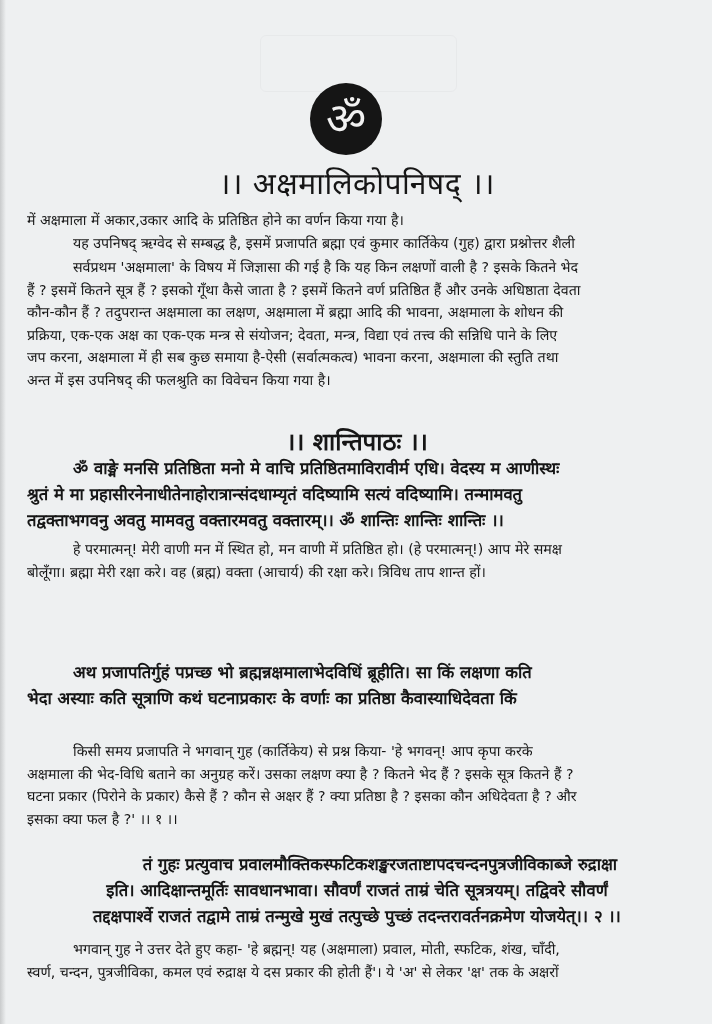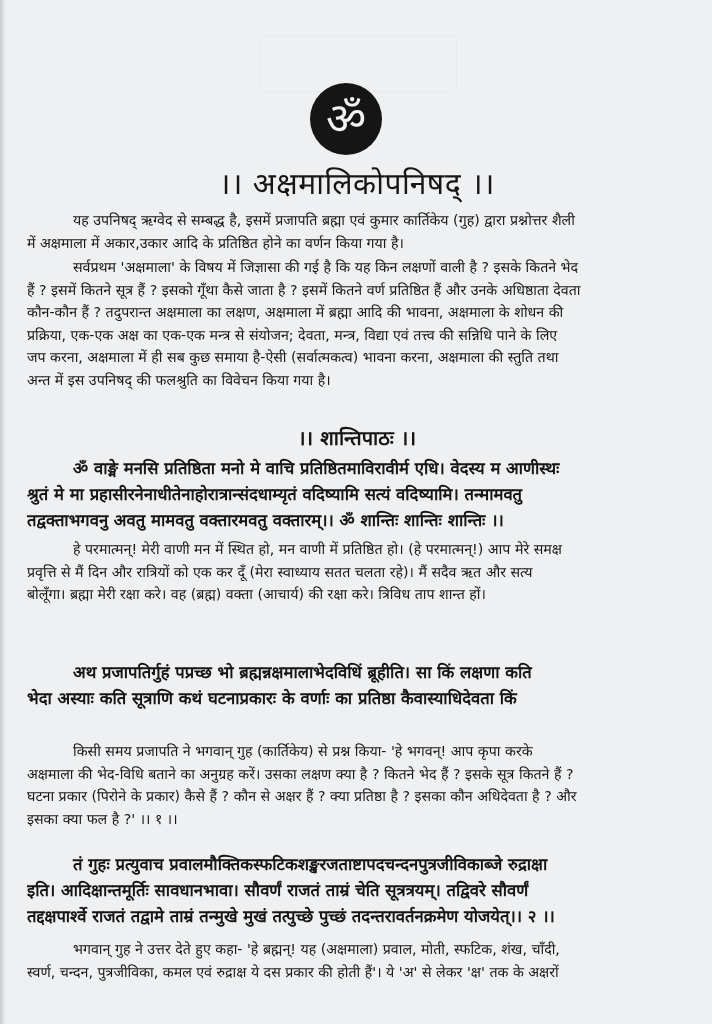--- a/index.html
+++ b/index.html
@@ -34,39 +34,39 @@
     white-space: nowrap; overflow: hidden;
     font-size: 14.2px; line-height: 22.6px; height: 22.6px;
   }
   .indent { padding-left: 46px; }
   .sanskrit .line {
     font-size: 16.6px; font-weight: bold; line-height: 26px; height: 26px;
   }
   .sanskrit .indent { padding-left: 46px; }
   .subhead {
     position: absolute; left: 0; top: 424px; width: 660px; text-align: center;
-    font-size: 20px; font-weight: bold;
+    font-size: 24px; font-weight: bold;
   }
 </style>
 </head>
 <body>
 
 <div class="left-edge"></div>
 <div class="bleed"></div>
 
 <div class="om-wrap">
   <div class="om-circle">ॐ</div>
 </div>
 
 <div class="page">
   <div class="title">।। अक्षमालिकोपनिषद् ।।</div>
 
   <div class="block" style="top:209px;">
+    <div class="line">में अक्षमाला में अकार,उकार आदि के प्रतिष्ठित होने का वर्णन किया गया है।</div>
     <div class="line indent">यह उपनिषद् ऋग्वेद से सम्बद्ध है, इसमें प्रजापति ब्रह्मा एवं कुमार कार्तिकेय (गुह) द्वारा प्रश्नोत्तर शैली</div>
-    <div class="line">में अक्षमाला में अकार,उकार आदि के प्रतिष्ठित होने का वर्णन किया गया है।</div>
   </div>
 
   <div class="block" style="top:256px;">
     <div class="line indent">सर्वप्रथम 'अक्षमाला' के विषय में जिज्ञासा की गई है कि यह किन लक्षणों वाली है ? इसके कितने भेद</div>
     <div class="line">हैं ? इसमें कितने सूत्र हैं ? इसको गूँथा कैसे जाता है ? इसमें कितने वर्ण प्रतिष्ठित हैं और उनके अधिष्ठाता देवता</div>
     <div class="line">कौन-कौन हैं ? तदुपरान्त अक्षमाला का लक्षण, अक्षमाला में ब्रह्मा आदि की भावना, अक्षमाला के शोधन की</div>
     <div class="line">प्रक्रिया, एक-एक अक्ष का एक-एक मन्त्र से संयोजन; देवता, मन्त्र, विद्या एवं  तत्त्व की सन्निधि पाने के लिए</div>
     <div class="line">जप करना, अक्षमाला में ही सब कुछ समाया है-ऐसी (सर्वात्मकत्व) भावना करना, अक्षमाला की स्तुति तथा</div>
     <div class="line">अन्त में इस उपनिषद् की फलश्रुति का विवेचन किया गया है।</div>
   </div>
@@ -74,37 +74,36 @@
   <div class="subhead">।। शान्तिपाठः ।।</div>
 
   <div class="block sanskrit" style="top:456px;">
     <div class="line indent">ॐ वाङ्मे मनसि प्रतिष्ठिता मनो मे वाचि प्रतिष्ठितमाविरावीर्म एधि। वेदस्य म आणीस्थः</div>
     <div class="line">श्रुतं मे मा प्रहासीरनेनाधीतेनाहोरात्रान्संदधाम्यृतं वदिष्यामि सत्यं वदिष्यामि। तन्मामवतु</div>
     <div class="line">तद्वक्ताभगवनु अवतु मामवतु वक्तारमवतु वक्तारम्।। ॐ शान्तिः शान्तिः शान्तिः ।।</div>
   </div>
 
   <div class="block" style="top:538px;">
     <div class="line indent">हे परमात्मन्! मेरी वाणी मन में स्थित हो, मन वाणी में प्रतिष्ठित हो। (हे परमात्मन्!) आप मेरे समक्ष</div>
-    <div class="line">प्रवृत्ति से मैं दिन और रात्रियों को एक कर दूँ (मेरा स्वाध्याय सतत चलता रहे)। मैं सदैव ऋत और सत्य</div>
     <div class="line">बोलूँगा। ब्रह्मा मेरी रक्षा करे। वह (ब्रह्म) वक्ता (आचार्य) की रक्षा करे। त्रिविध ताप शान्त हों।</div>
   </div>
 
   <div class="block sanskrit" style="top:660px;">
     <div class="line indent">अथ प्रजापतिर्गुहं पप्रच्छ भो ब्रह्मन्नक्षमालाभेदविधिं ब्रूहीति। सा किं लक्षणा कति</div>
     <div class="line">भेदा अस्याः कति सूत्राणि कथं घटनाप्रकारः के वर्णाः का प्रतिष्ठा कैवास्याधिदेवता किं</div>
   </div>
 
   <div class="block" style="top:740px;">
     <div class="line indent">किसी समय प्रजापति ने भगवान् गुह (कार्तिकेय) से प्रश्न किया- 'हे भगवन्! आप कृपा करके</div>
     <div class="line">अक्षमाला की भेद-विधि बताने का अनुग्रह करें। उसका लक्षण क्या है ? कितने भेद हैं ? इसके सूत्र कितने हैं ?</div>
     <div class="line">घटना प्रकार (पिरोने के प्रकार) कैसे हैं ? कौन से अक्षर हैं ? क्या प्रतिष्ठा है ? इसका कौन अधिदेवता है ? और</div>
     <div class="line">इसका क्या फल है ?' ।। १ ।।</div>
   </div>
 
-  <div class="block sanskrit" style="top:852px;">
+  <div class="block sanskrit" style="top:852px;text-align:center;">
     <div class="line indent">तं गुहः प्रत्युवाच प्रवालमौक्तिकस्फटिकशङ्खरजताष्टापदचन्दनपुत्रजीविकाब्जे रुद्राक्षा</div>
     <div class="line">इति। आदिक्षान्तमूर्तिः सावधानभावा। सौवर्णं राजतं ताम्रं चेति सूत्रत्रयम्। तद्विवरे सौवर्णं</div>
     <div class="line">तद्दक्षपार्श्वे राजतं तद्वामे ताम्रं तन्मुखे मुखं तत्पुच्छे पुच्छं तदन्तरावर्तनक्रमेण योजयेत्।। २ ।।</div>
   </div>
 
   <div class="block" style="top:938px;">
     <div class="line indent">भगवान् गुह ने उत्तर देते हुए कहा- 'हे ब्रह्मन्! यह (अक्षमाला) प्रवाल, मोती, स्फटिक, शंख, चाँदी,</div>
     <div class="line">स्वर्ण, चन्दन, पुत्रजीविका, कमल एवं रुद्राक्ष ये दस प्रकार की होती हैं'। ये 'अ' से लेकर 'क्ष' तक के अक्षरों</div>
   </div>
 </div>

